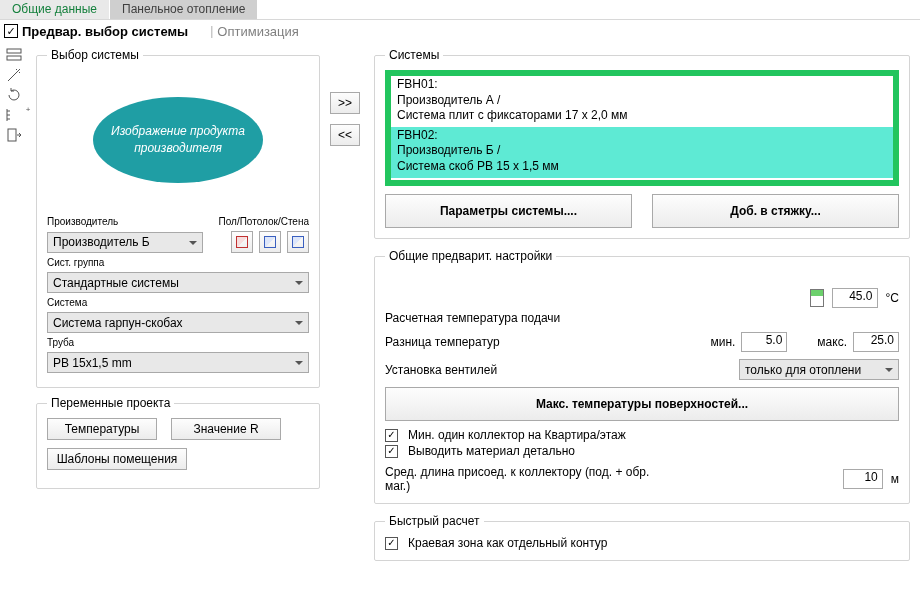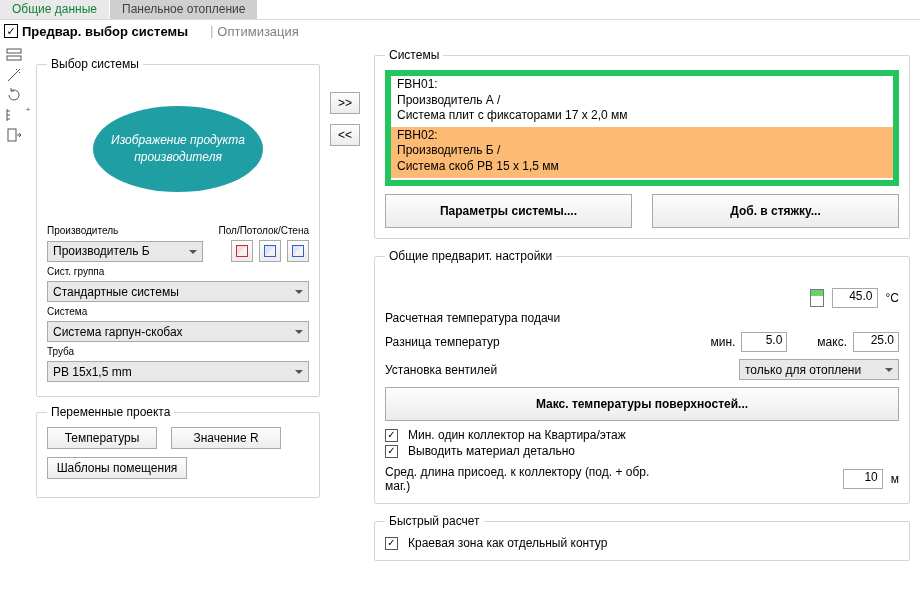--- a/index.html
+++ b/index.html
@@ -20,21 +20,21 @@
   .subbar .lbl2 { color:#808080; font-size:13px;}
 
   .main { display:flex; height:calc(591px - 20px - 22px);}
 
   .lefttool { width:28px; background:#fff; border-right:0; padding-top:2px;}
   .lefttool .tbtn { width:22px;height:18px; margin:2px auto; display:flex;align-items:center;justify-content:center; color:#555;}
   .lefttool svg{width:16px;height:16px;stroke:#555;fill:none;stroke-width:1;}
   .lefttool .plus{font-size:8px;position:relative;left:6px;top:-6px;color:#555;}
 
   .content { flex:1; padding:6px 10px 10px 8px; display:flex; gap:10px;}
-  .col-left { width:284px; display:flex; flex-direction:column; gap:8px;margin-top:9px;}
+  .col-left { width:284px; display:flex; flex-direction:column; gap:8px;}
   .col-mid { width:34px; padding-top:44px;}
   .col-right { flex:1; display:flex; flex-direction:column; gap:10px;}
 
   fieldset.grp { border:1px solid #d4d4d4; border-radius:2px; padding:8px 10px 10px; margin:0;}
   fieldset.grp > legend { padding:0 4px; font-size:12px; color:#000;}
 
   .product-img { width:224px; height:132px; margin:4px auto 10px; background:#fff; border:1px solid transparent; display:flex; align-items:center; justify-content:center;}
   .ellipse { width:170px; height:86px; background:#1f9ea4; border-radius:50%; color:#fff; display:flex;align-items:center;justify-content:center;text-align:center;font-style:italic;font-size:12px;line-height:1.4;padding:6px;}
 
   .row { display:flex; align-items:center; gap:6px; margin-bottom:4px;}
@@ -47,21 +47,21 @@
   .cube{width:12px;height:12px;border:1px solid;}
   .cube.r{border-color:#c03030;background:linear-gradient(135deg,#f7dcdc 50%, transparent 50%);}
   .cube.b{border-color:#3a5fbf;background:linear-gradient(135deg,#dde6fa 50%, transparent 50%);}
 
   .btns-row{display:flex;gap:14px;margin-bottom:8px;}
   .btn{height:22px;border:1px solid #a9a9a9;background:linear-gradient(#fdfdfd,#ececec);display:flex;align-items:center;justify-content:center;padding:0 8px;min-width:110px;}
   .btn.sm{min-width:auto;width:30px;padding:0;}
 
   .listbox{border:6px solid #22c55e;height:116px;overflow:hidden;background:#fff;}
   .litem{padding:1px 6px 3px;line-height:1.3;border-bottom:0;}
-  .litem.sel{background:#fdba74;color:#000;}
+  .litem.sel{background:#5eead4;color:#000;}
   .litem .t1{color:#000;}
   .litem.sel .t1{color:#000;}
 
   .field{display:flex;align-items:center;gap:6px;margin-bottom:7px;}
   .field .flab{flex:0 0 210px;margin-top:40px;}
   .txt{height:20px;border:1px solid #a9a9a9;background:#fff;text-align:right;padding:0 4px;width:46px;}
   .unit{margin-left:2px;}
   .thermo{width:14px;height:18px;border:1px solid #777;background:linear-gradient(#6cd06c 40%, #fff 40%);margin-right:2px;}
   .chkbx{width:13px;height:13px;border:1px solid #555;display:inline-flex;align-items:center;justify-content:center;font-size:10px;line-height:1;margin-right:4px;}
   .chkbx.checked::after{content:"✓";color:#000;}

